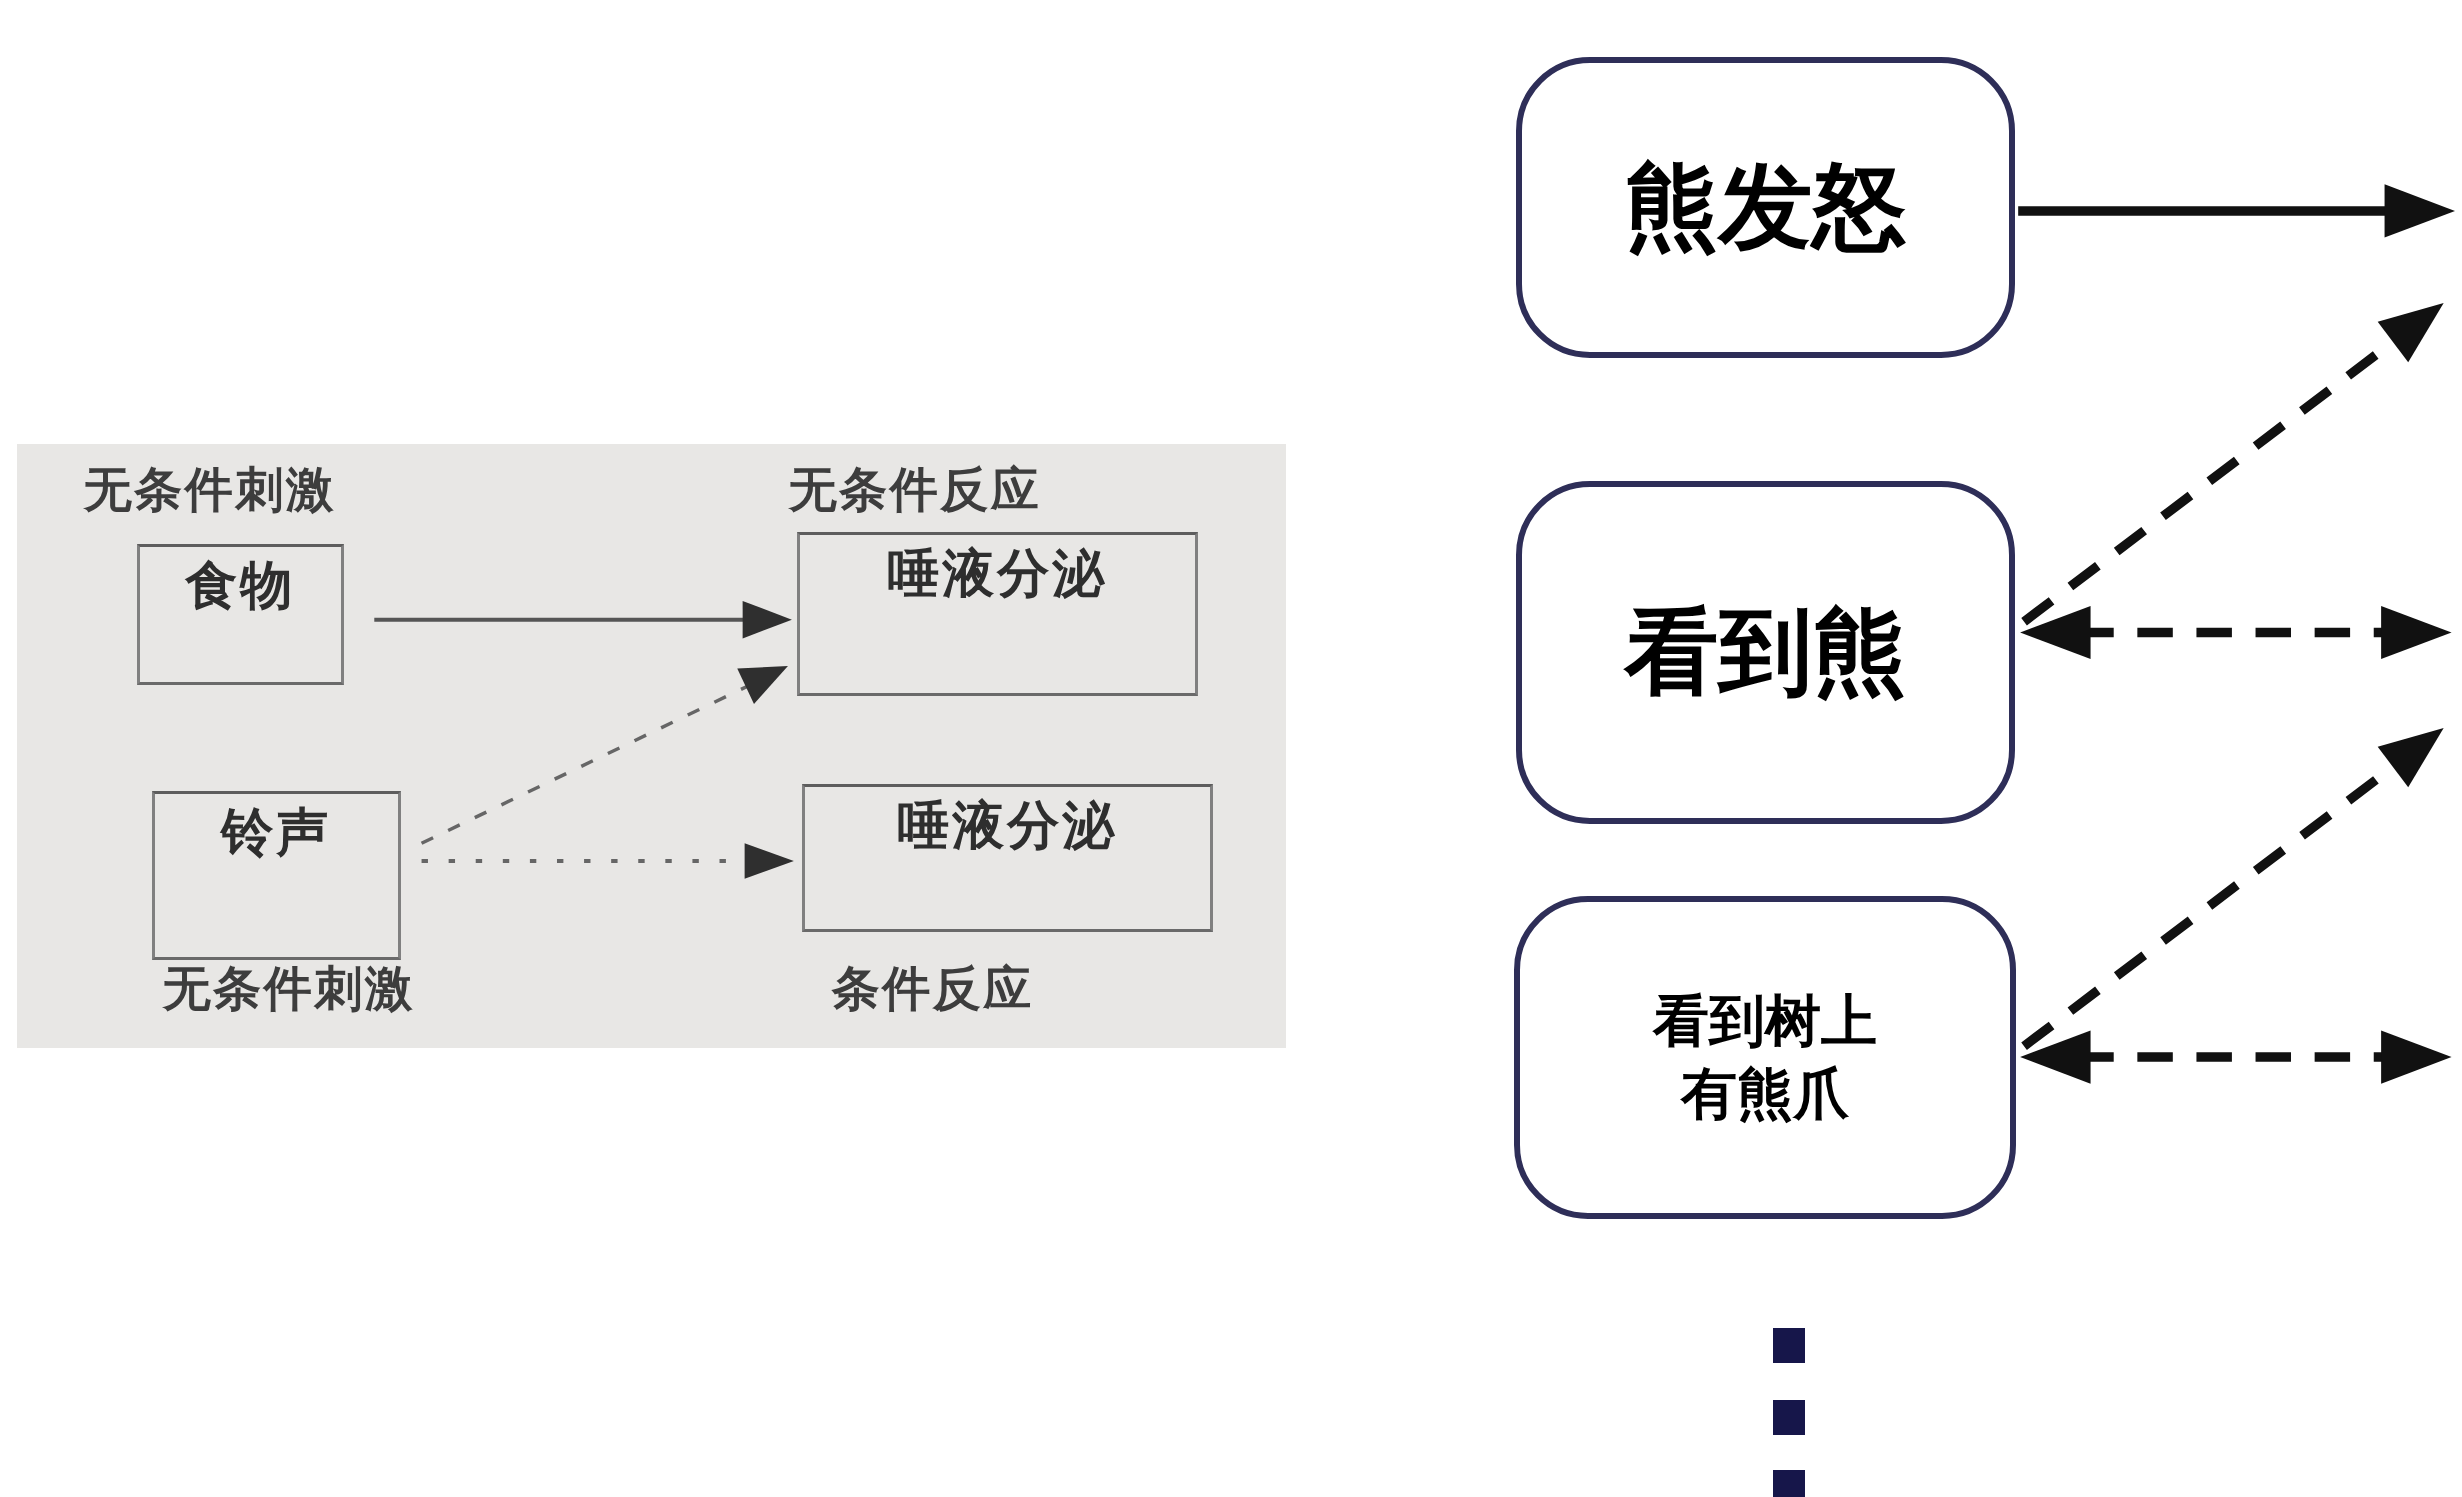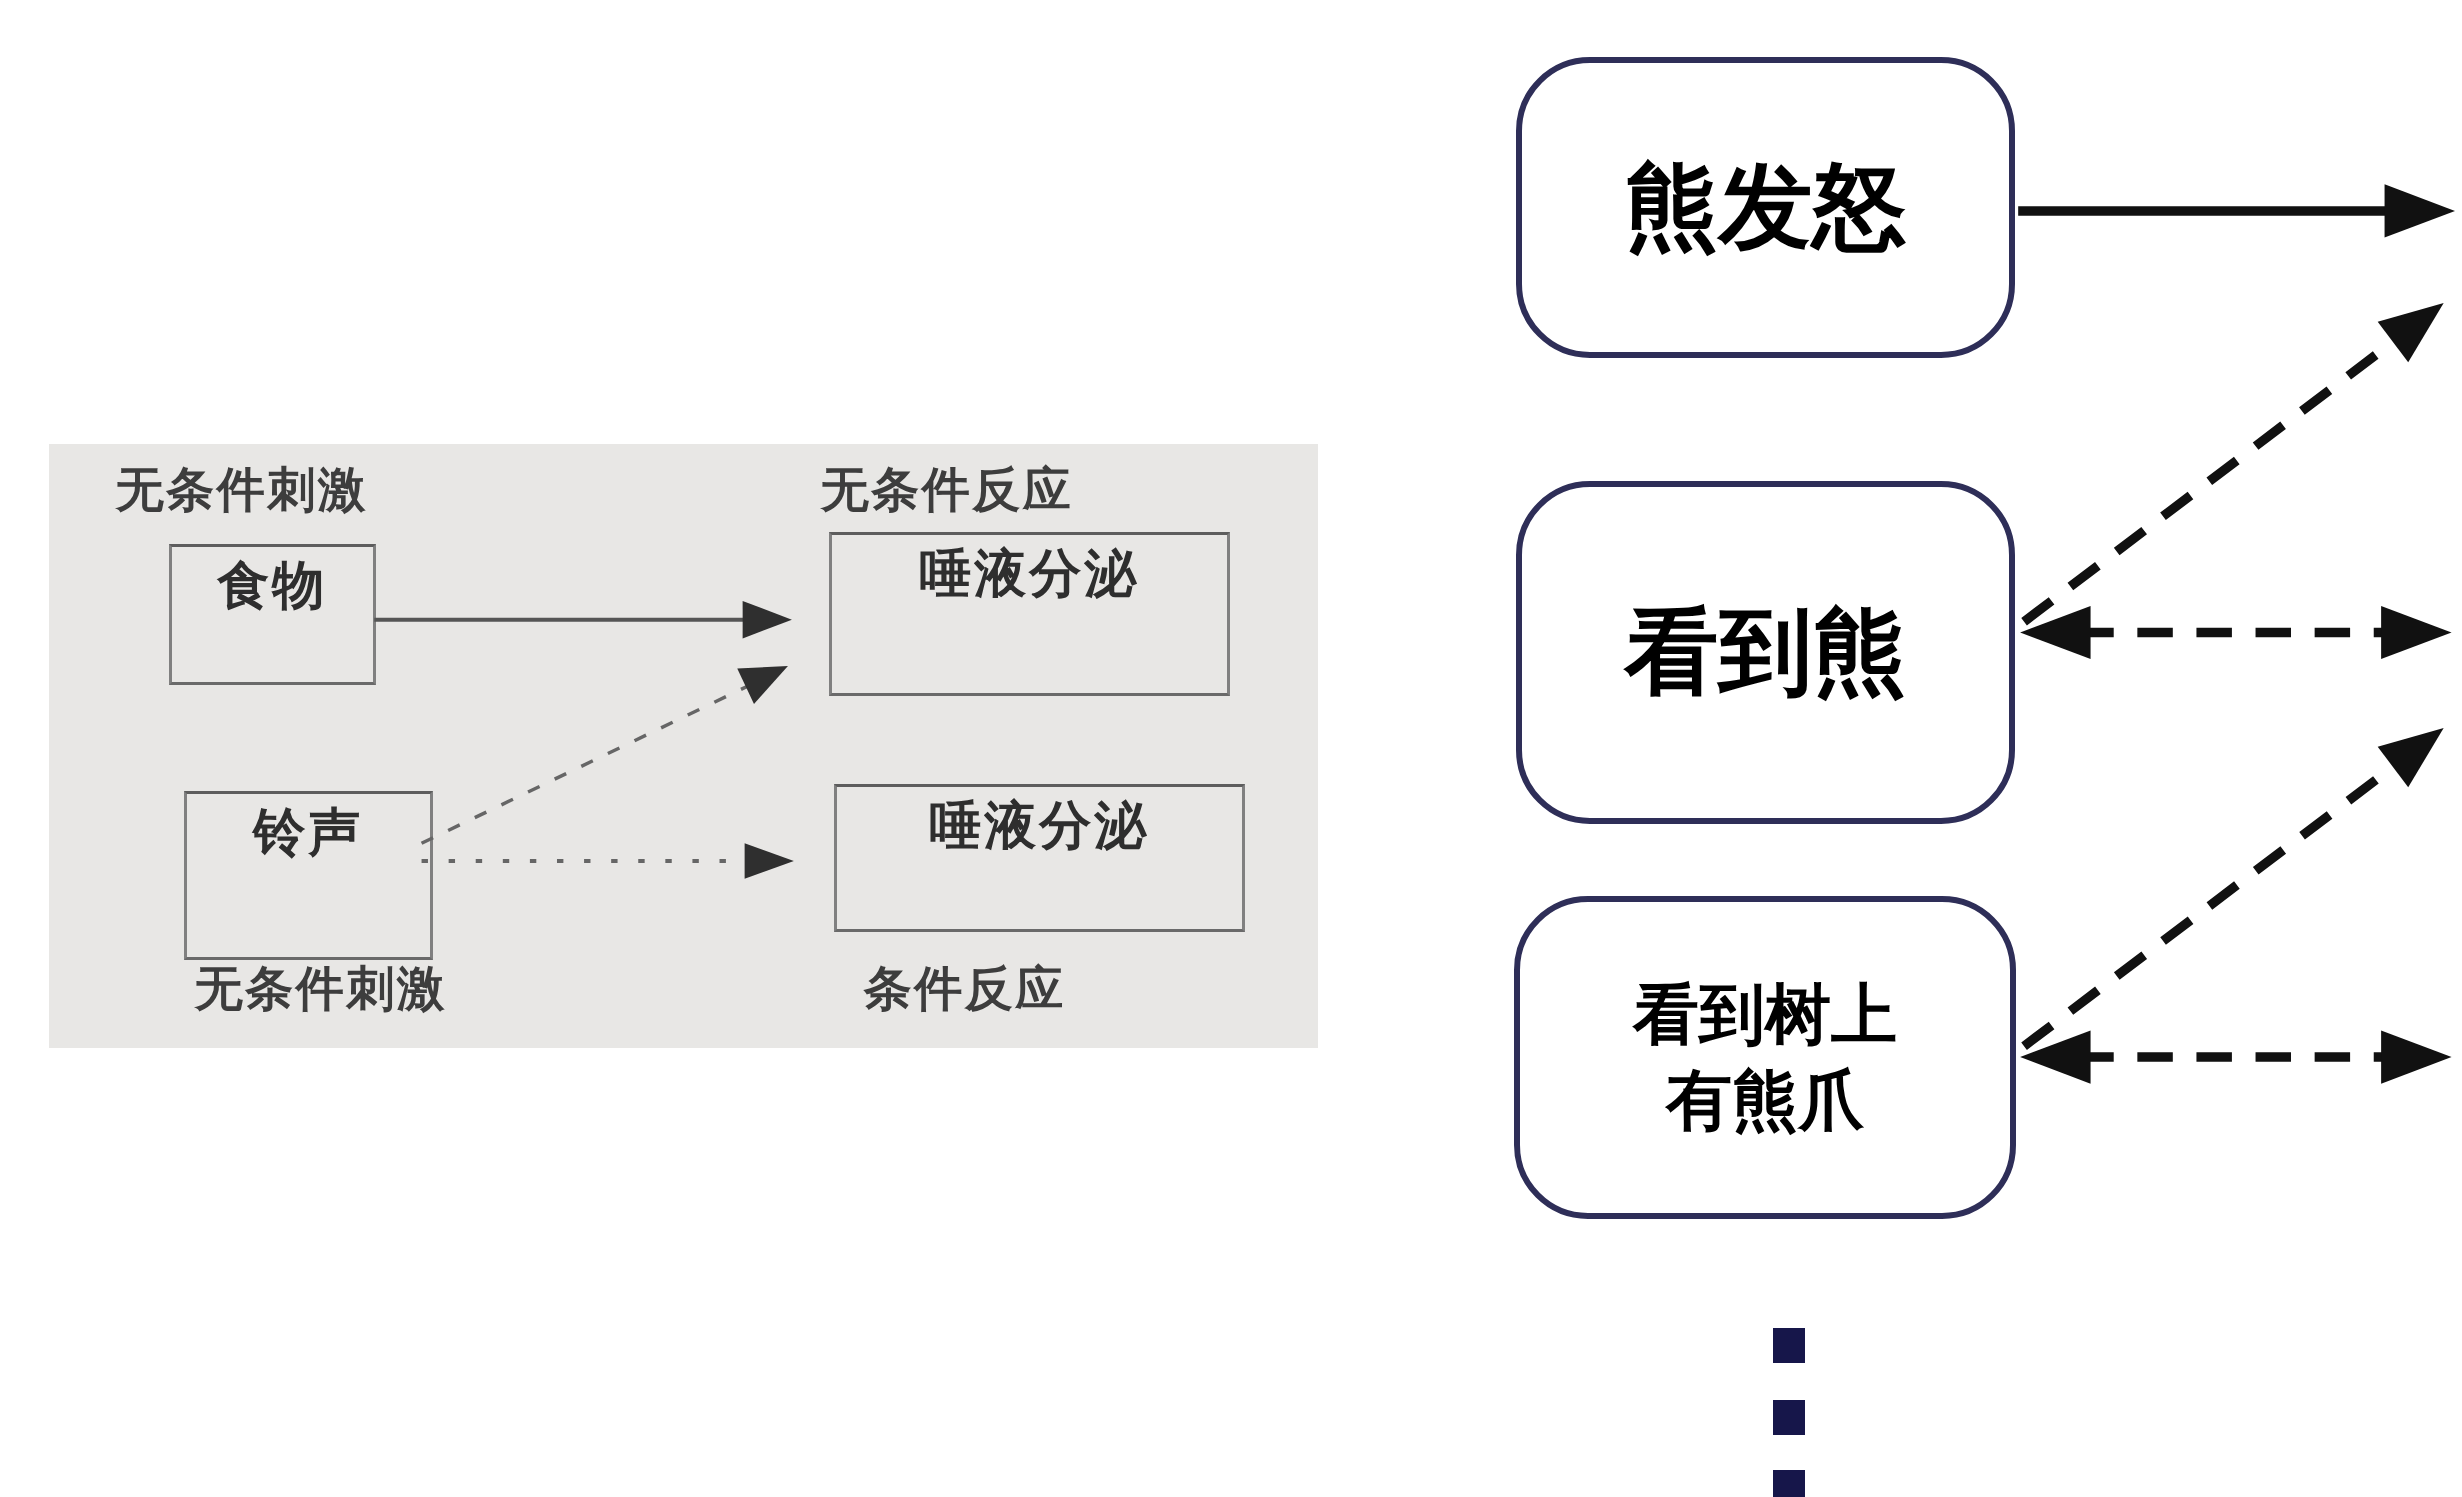--- a/index.html
+++ b/index.html
@@ -5,40 +5,39 @@
   html,body{margin:0;padding:0;background:#ffffff;}
   *{box-sizing:border-box;}
   #canvas{
     position:relative;width:3306px;height:1498px;background:#ffffff;overflow:hidden;
     font-family:"Liberation Sans","DejaVu Sans",sans-serif;
   }
   
   #panel{
     position:absolute;left:16.7px;top:444px;width:1269px;height:604px;
     background:#e8e7e5;
-    margin-left:32px;
   }
   .panel-label{
     position:absolute;font-size:48px;font-weight:700;color:#3d3d3d;
     letter-spacing:2.5px;white-space:nowrap;line-height:1;
   }
   .panel-box{
     position:absolute;border:3.4px solid #808080;border-top-color:#5d5d5d;border-bottom-color:#6a6a6a;
     display:flex;justify-content:center;align-items:flex-start;padding-top:9.8px;
     font-size:52px;font-weight:700;color:#2e2e2e;letter-spacing:3px;line-height:1.1;
     background:transparent;
   }
   
   .rbox{
     position:absolute;background:#ffffff;border-radius:74px;
     display:flex;flex-direction:column;justify-content:center;align-items:center;
     text-align:right;color:#000000;line-height:1.3;
   }
   .rbox.stim{border:6.9px solid #2e2e58;font-size:94px;font-weight:700;}
-  .rbox.stim.twoline{font-size:66px;}
+  .rbox.stim.twoline{font-size:56px;}
   
   .dot{position:absolute;}
   .dot.l{width:31.5px;height:35px;background:#16164a;}
   
   #arrows{position:absolute;left:0;top:0;width:3306px;height:1498px;pointer-events:none;}
 </style>
 </head>
 <body>
 
 <div id="canvas">

